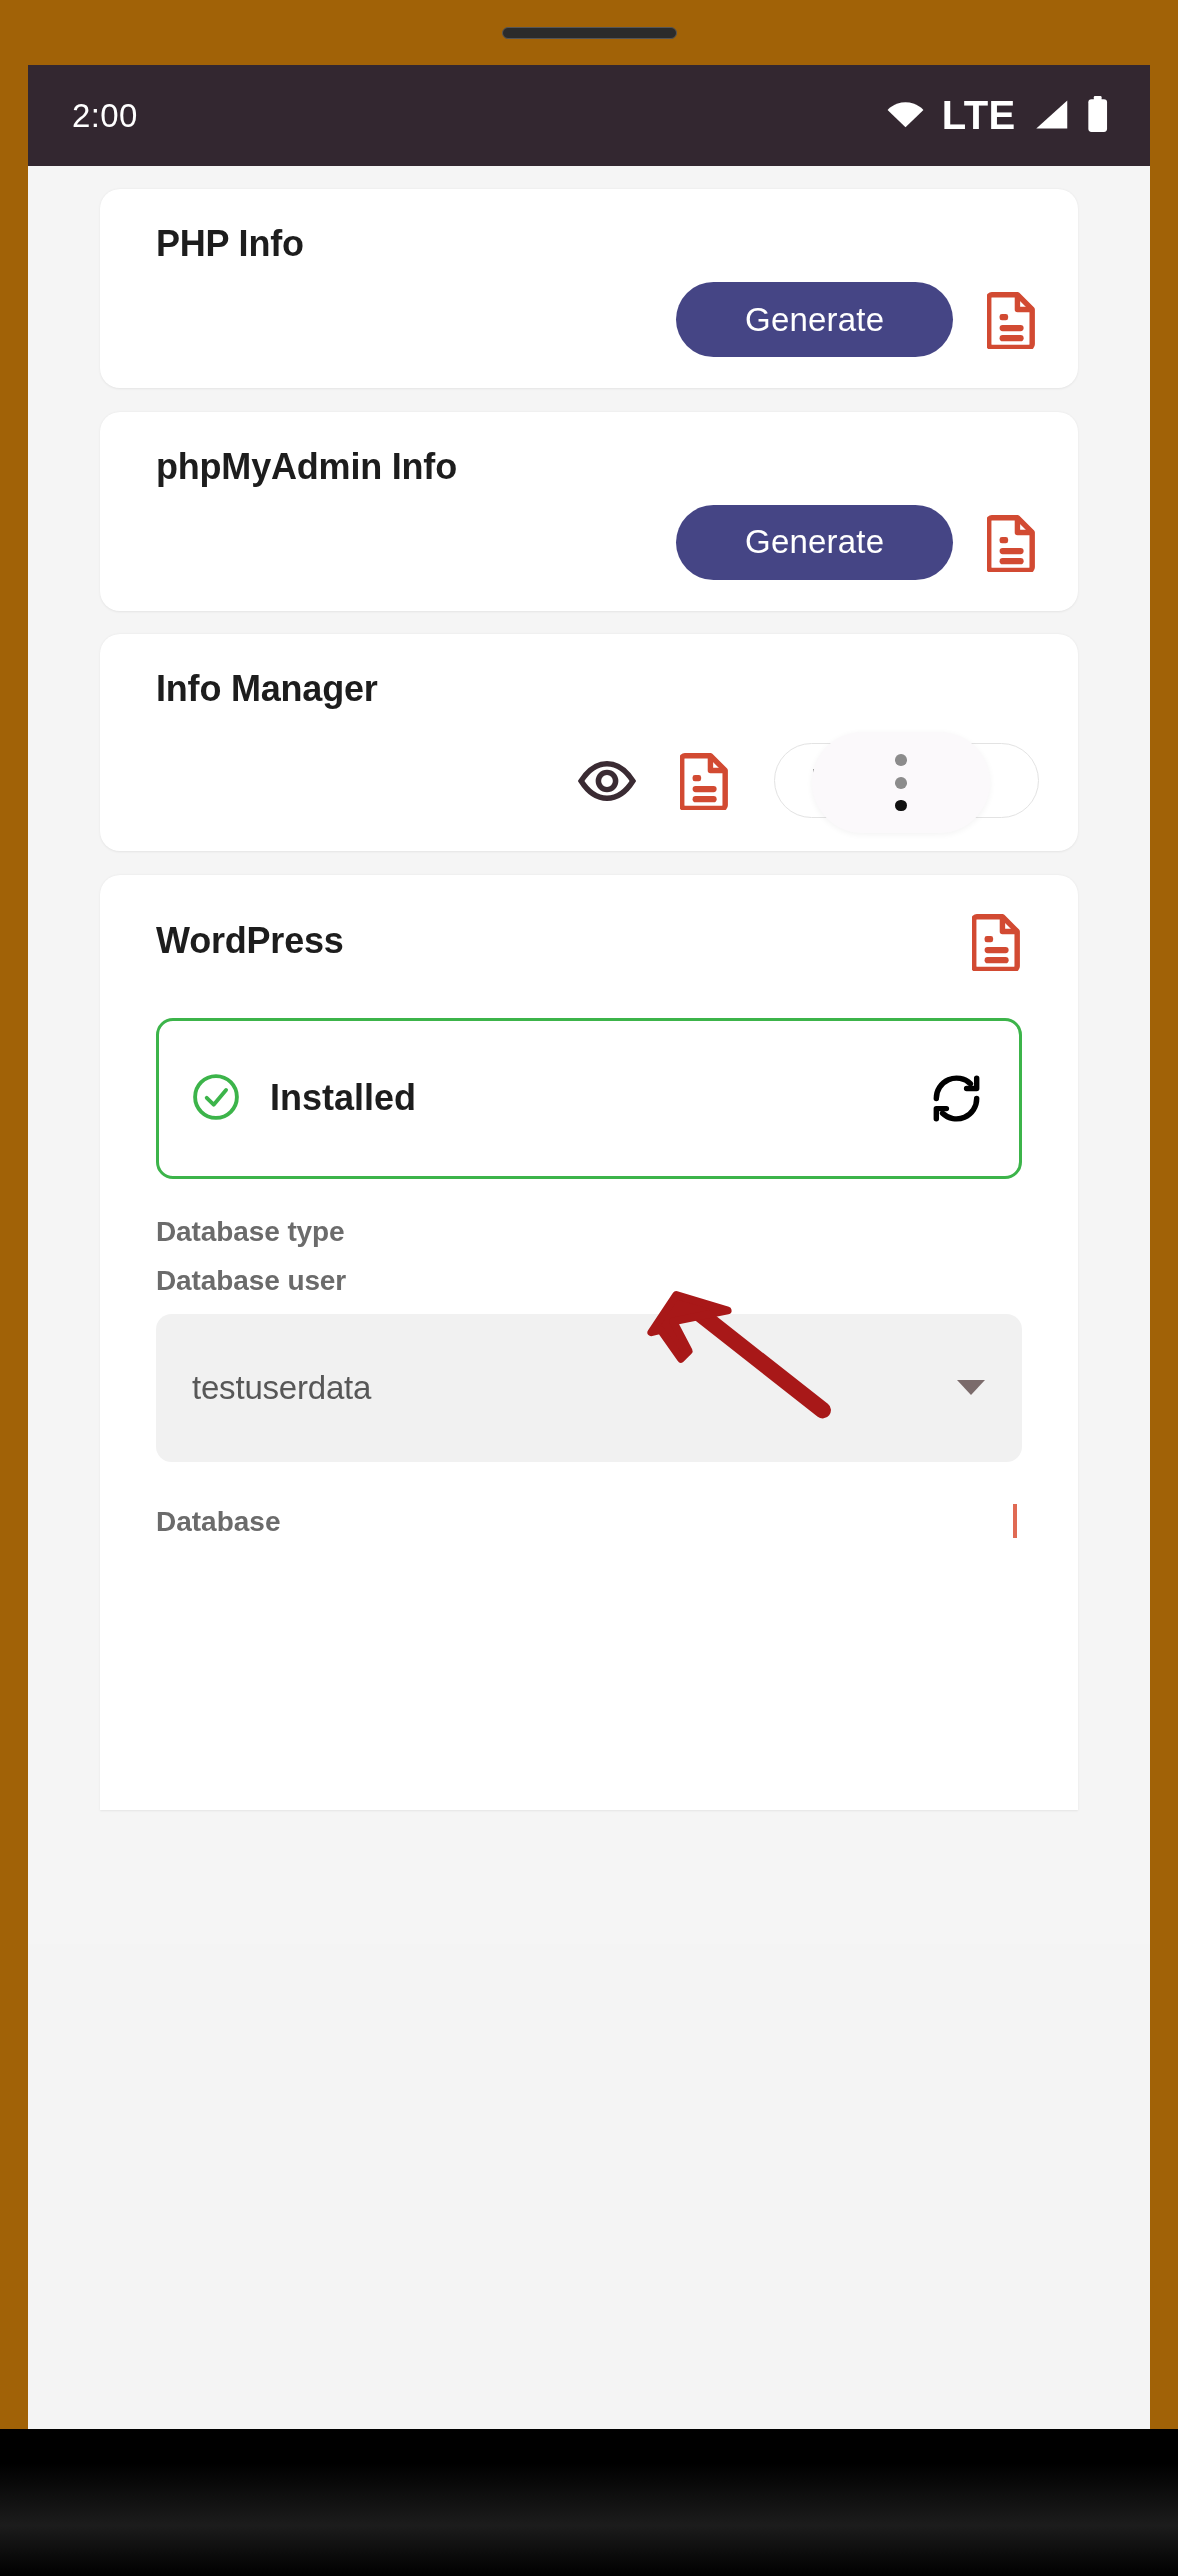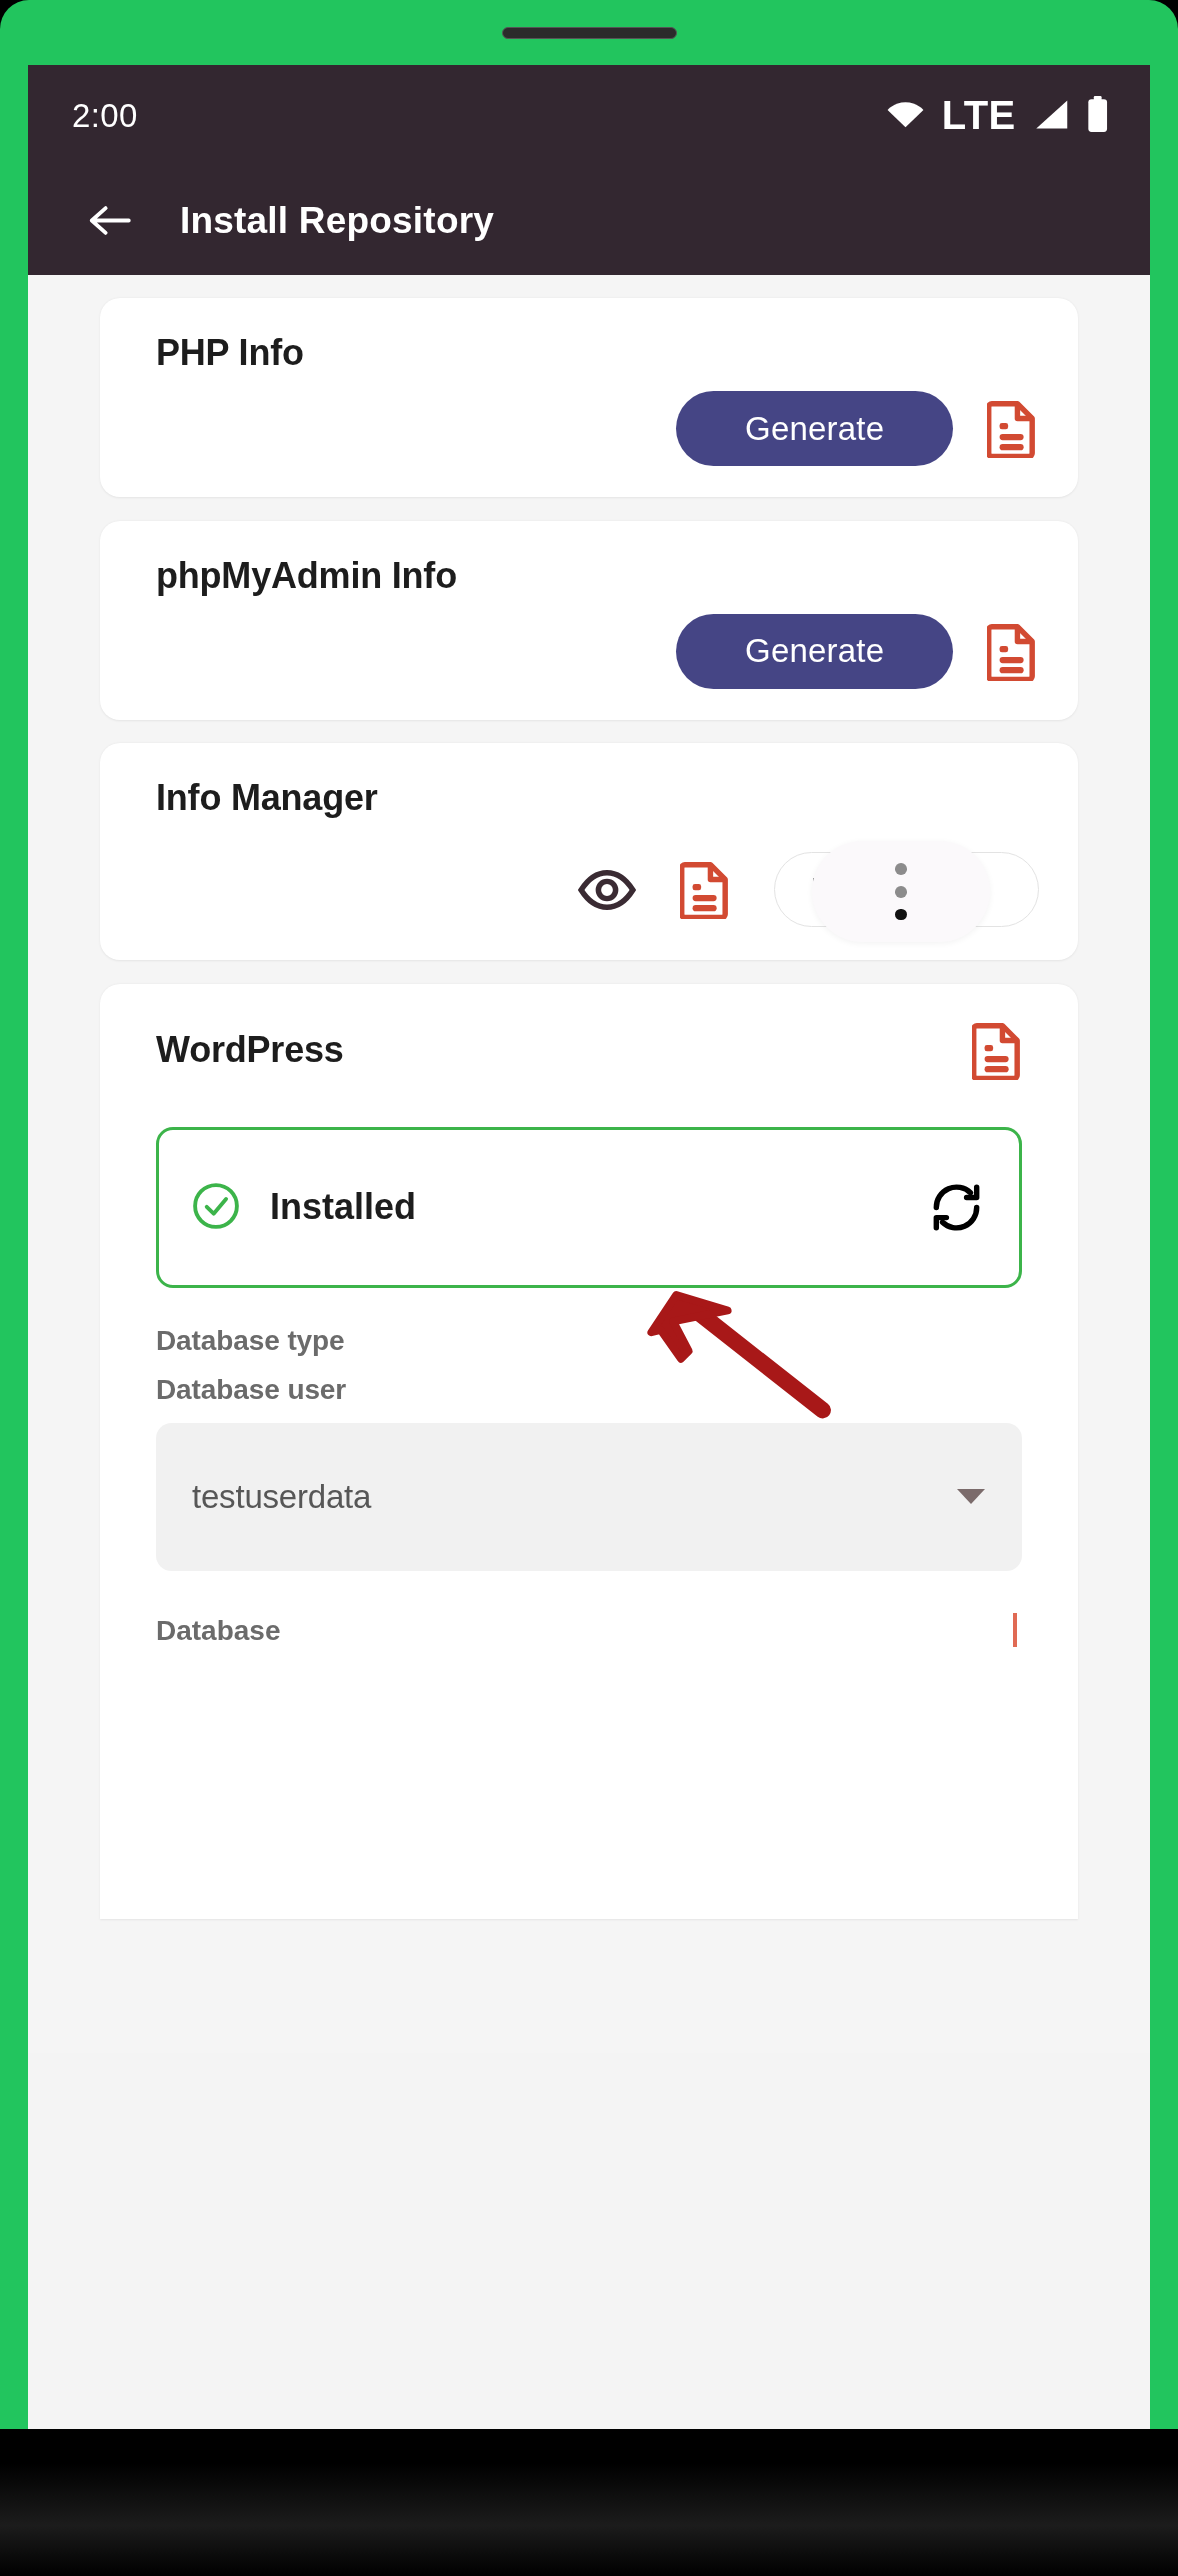--- a/index.html
+++ b/index.html
@@ -11,22 +11,21 @@
     font-family: "Liberation Sans", sans-serif;
     overflow: hidden;
   }
 
   
   #device-frame {
     position: absolute;
     left: 0; top: 0;
     width: 1178px;
     height: 2576px;
-    background: #22c55e;
-    border-radius: 29px;
+    background: #a16207;
   }
 
   #bezel-top-notch {
     position: absolute;
     left: 502px; top: 26.5px;
     width: 175px; height: 12.5px;
     border-radius: 6.2px;
     background: #2b2b2b;
     border: 0.8px solid #555;
   }
@@ -350,28 +349,20 @@
         </span>
         <span>
           <svg width="23.4" height="36" viewBox="0 0 30 46">
             <rect x="10" y="0" width="10" height="6" rx="1.5" fill="#ffffff"></rect>
             <rect x="3" y="4" width="24" height="42" rx="4" fill="#ffffff"></rect>
           </svg>
         </span>
       </div>
     </div>
 
-    <div id="app-bar">
-      <span style="cursor:pointer;display:inline-flex;">
-        <svg width="45" height="37" viewBox="0 0 58 48">
-          <path d="M24 8 L6 24 L24 40 M6 24 L54 24" stroke="#ffffff" stroke-width="5" fill="none" stroke-linecap="round" stroke-linejoin="round"></path>
-        </svg>
-      </span>
-      <span class="title">Install Repository</span>
-    </div>
 
     <div id="content">
 
       <div class="card info-card">
         <div class="card-title">PHP Info</div>
         <div class="row">
           <button class="btn-generate">Generate</button>
           <span class="doc-icon" style="cursor:pointer;">
             <svg width="50" height="59" viewBox="0 0 64 76">
               <path d="M6 6 h33 l19 19 v45 a4 4 0 0 1 -4 4 h-48 a4 4 0 0 1 -4 -4 v-60 a4 4 0 0 1 4 -4 z" fill="none" stroke="#d24a32" stroke-width="7" stroke-linejoin="round"></path>

